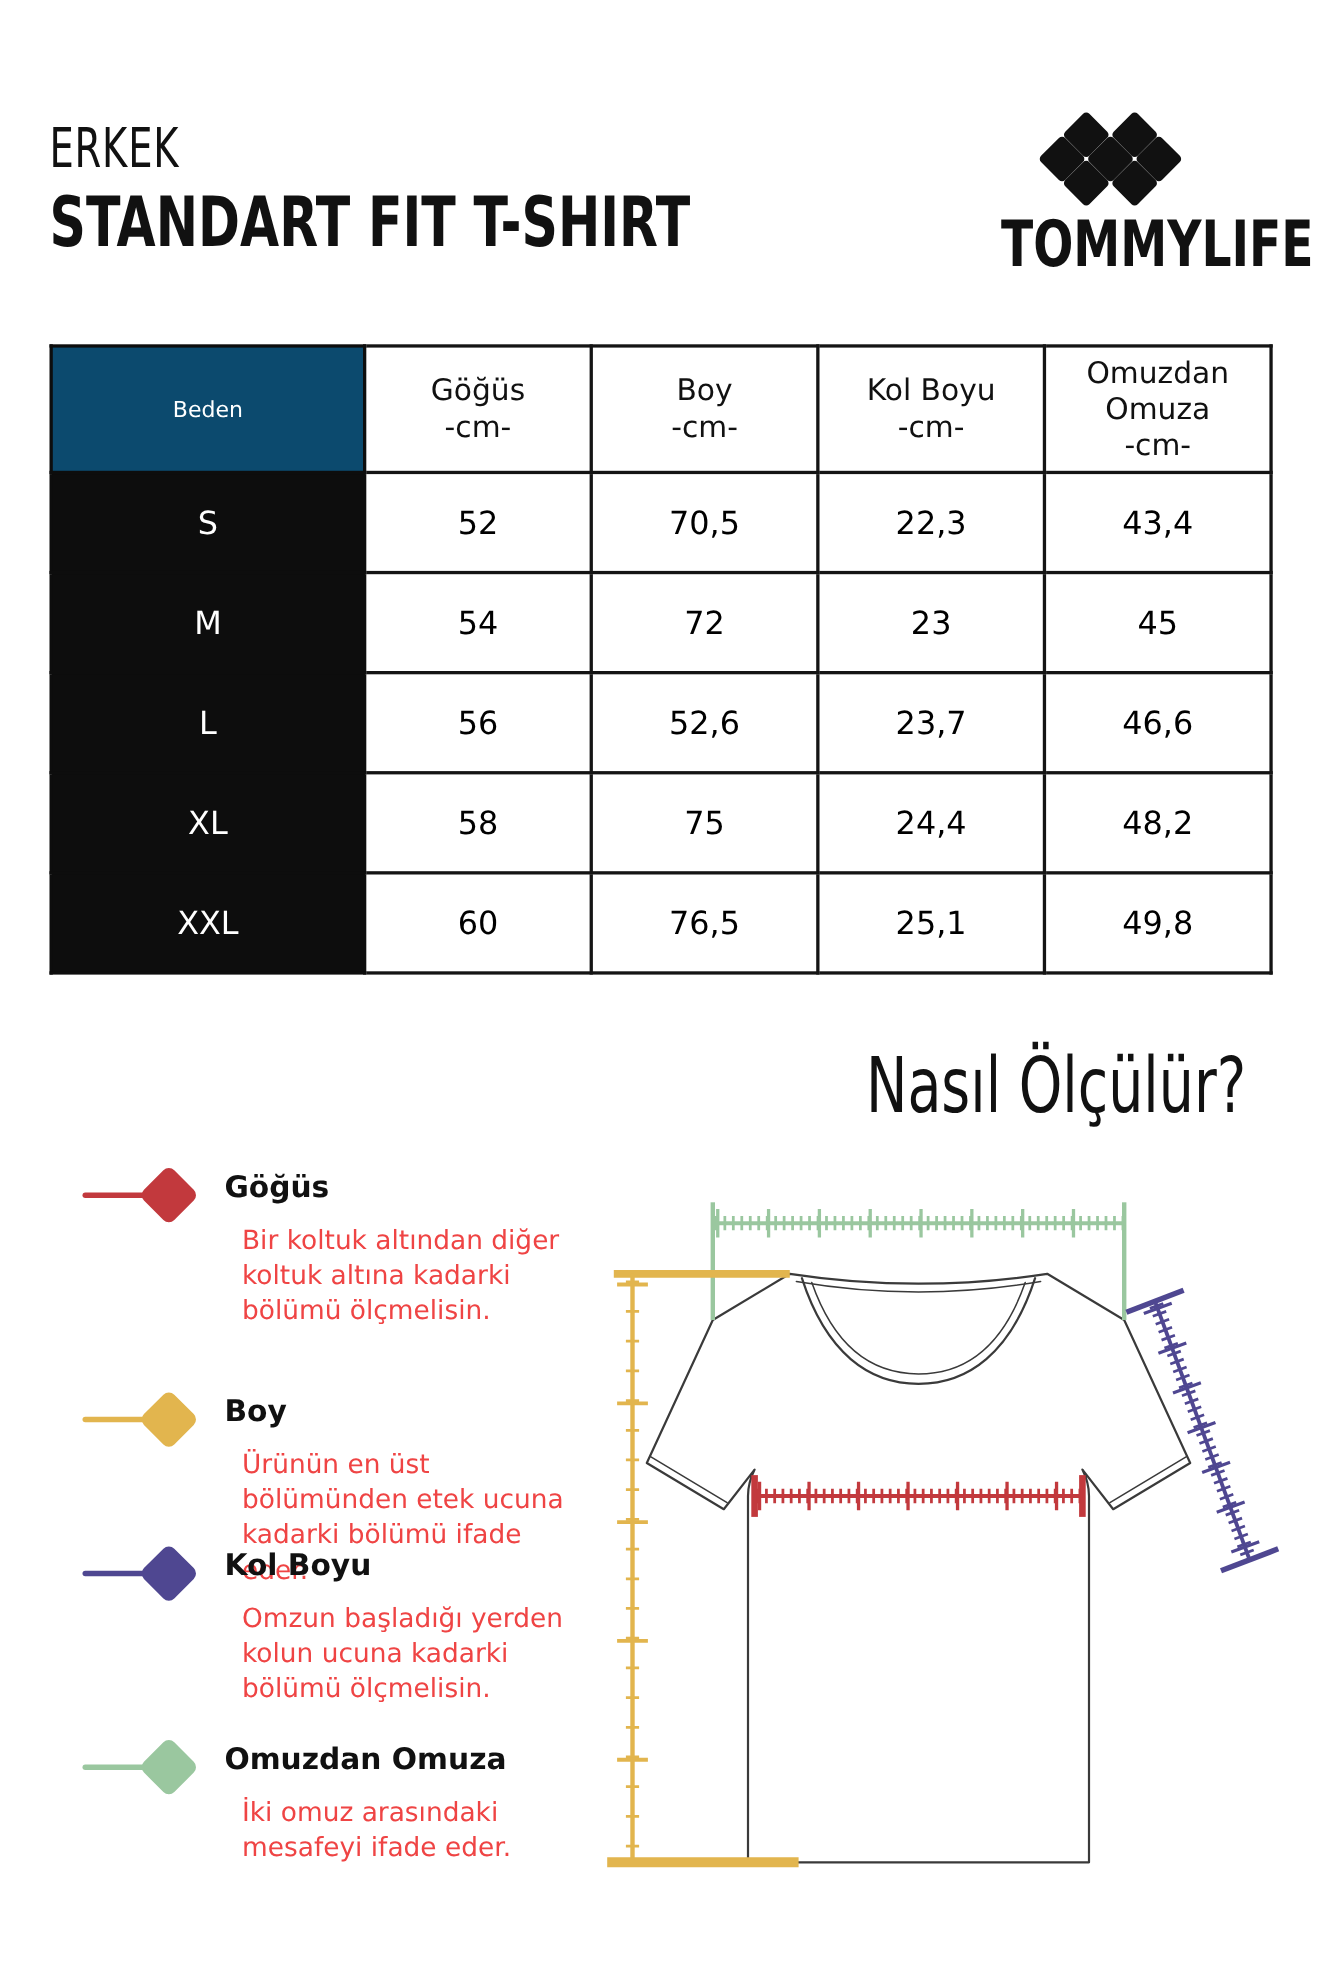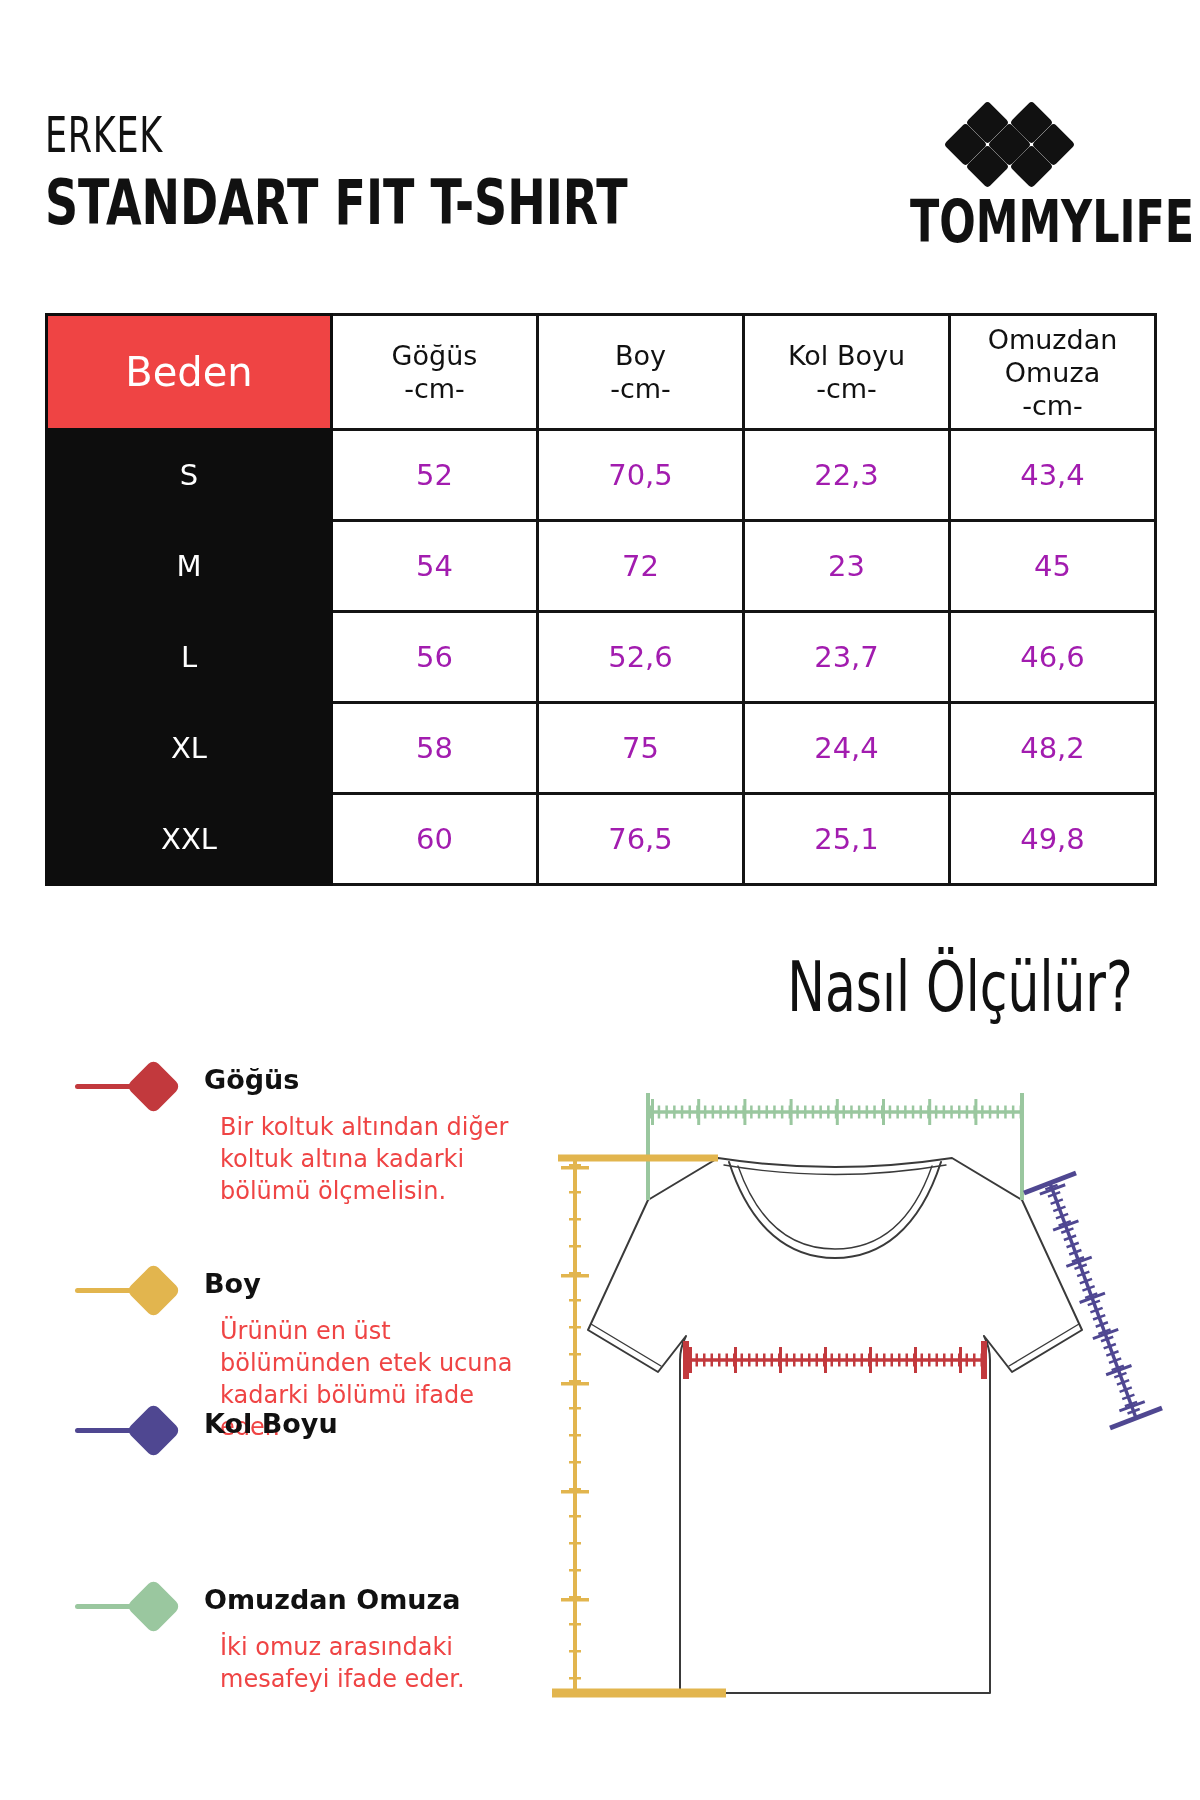--- a/index.html
+++ b/index.html
@@ -18,23 +18,23 @@
 
   
   #size-table{position:absolute;left:45px;top:313px;width:1110px;border-collapse:collapse;
               table-layout:fixed;}
   #size-table col.c0{width:285px;}
   #size-table col.cn{width:206px;}
   #size-table th,#size-table td{border:3px solid #141414;text-align:center;vertical-align:middle;
               font-weight:400;padding:0;}
   #size-table .hrow th{height:112px;font-size:27px;line-height:33px;}
   #size-table .drow th,#size-table .drow td{height:88px;font-size:29px;}
-  #size-table th.beden{background:#ef4444;color:#fff;font-size:40px;border-color:#0d0d0d;margin-top:29px;}
+  #size-table th.beden{background:#0c4a6e;color:#fff;font-size:20px;border-color:#0d0d0d;margin-top:29px;}
   #size-table .drow th{background:#0d0d0d;color:#fff;font-size:29px;border-color:#0d0d0d;}
-  #size-table td{color:#a21caf;}
+  #size-table td{color:#000000;}
 
   
   #howto-title{position:absolute;left:0;top:946px;width:1200px;text-align:right;
                font-size:70px;font-weight:400;}
   .legend-item{position:absolute;left:72px;display:flex;align-items:flex-start;}
   .marker{position:relative;width:118px;height:44px;flex:0 0 118px;margin-top:2px;}
   .marker .stick{position:absolute;left:3px;top:18px;width:84px;height:5px;border-radius:3px;}
   .marker .diamond{position:absolute;left:62px;top:1px;width:39px;height:39px;border-radius:7px;
                    transform:rotate(45deg);}
   .legend-text{width:340px;margin-left:14px;}
@@ -162,20 +162,21 @@
     </div>
   </div>
 
   <div class="legend-item" style="top:1408px;">
     <div class="marker">
       <span class="stick c-purple"></span>
       <span class="diamond c-purple"></span>
     </div>
     <div class="legend-text">
       <h3>Kol Boyu</h3>
+      <p>Omzun başladığı yerden kolun ucuna kadarki bölümü ölçmelisin.</p>
     </div>
   </div>
 
   <div class="legend-item" style="top:1584px;">
     <div class="marker">
       <span class="stick c-green"></span>
       <span class="diamond c-green"></span>
     </div>
     <div class="legend-text">
       <h3>Omuzdan Omuza</h3>

